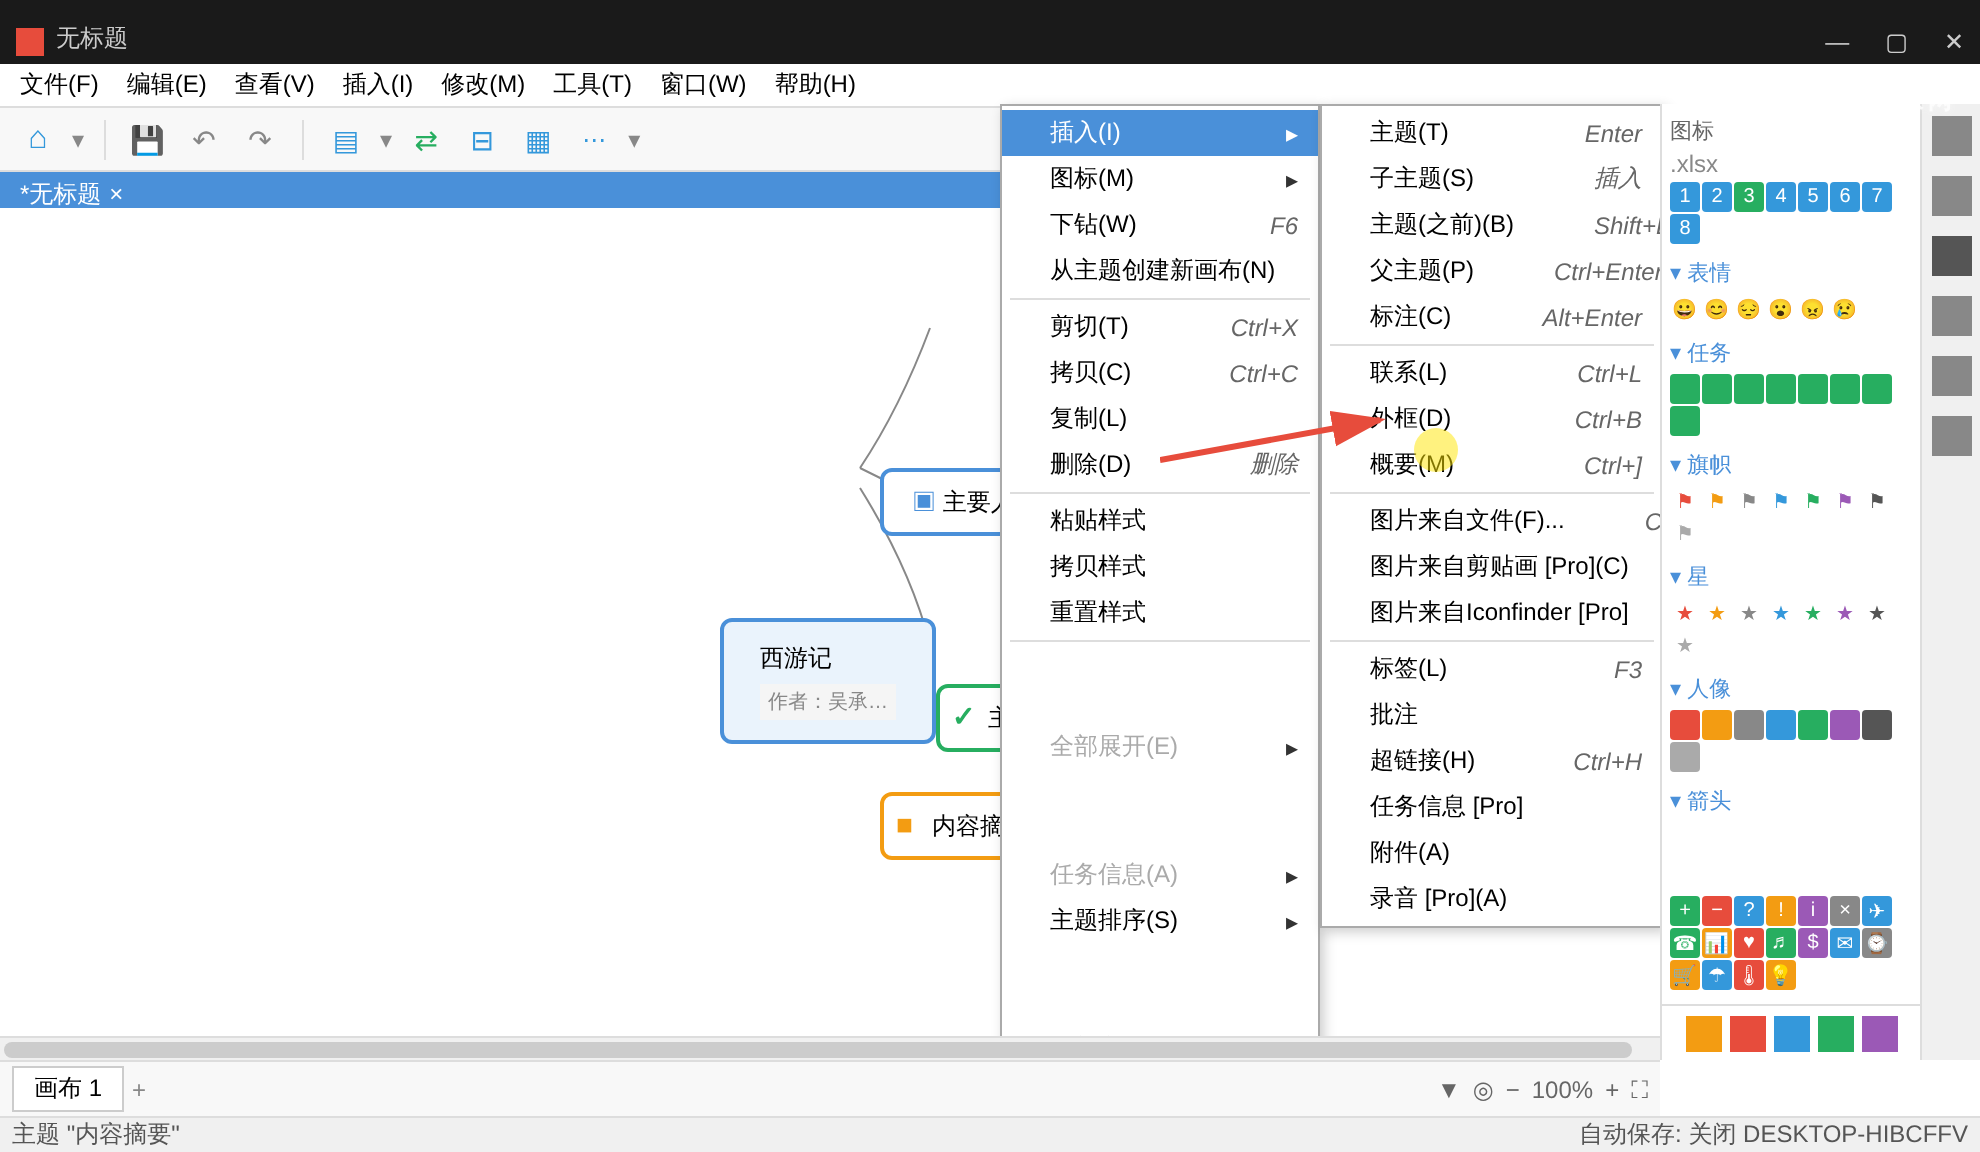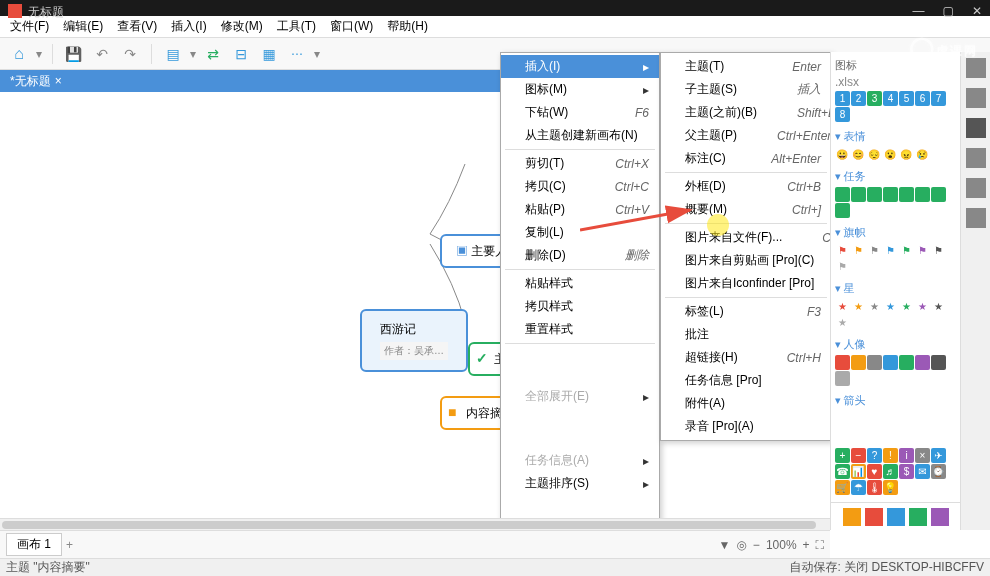--- a/index.html
+++ b/index.html
@@ -1,19 +1,19 @@
 <!DOCTYPE html>
 <html><head>
 <meta charset="utf-8">
 <style>
 * { box-sizing: border-box; margin: 0; padding: 0; font-family: "Microsoft YaHei", Arial, sans-serif; font-size: 12px; }
 body { width: 990px; height: 576px; background: #fff; overflow: hidden; position: relative; }
 
 
-.titlebar { height: 16px; background: #1a1a1a; color: #ccc; display: flex; align-items: flex-start; padding: 4px 8px; }
+.titlebar { height: 32px; background: #1a1a1a; color: #ccc; display: flex; align-items: flex-end; padding: 4px 8px; }
 .titlebar .app-icon { width: 14px; height: 14px; background: #e74c3c; margin-right: 6px; }
 .titlebar .title { flex: 1; }
 .titlebar .win-btns { display: flex; gap: 18px; }
 .titlebar .win-btns span { color: #ccc; cursor: pointer; }
 
 
 .menubar { height: 22px; background: #fff; border-bottom: 1px solid #ddd; display: flex; align-items: center; padding: 0 4px; gap: 2px; }
 .menubar .menuitem { padding: 2px 6px; cursor: pointer; }
 
 
@@ -196,24 +196,20 @@
     <hr>
     <div class="mi">
       <span class="lbl">剪切(T)</span>
       <span class="sc">Ctrl+X</span>
     </div>
     <div class="mi">
       <span class="lbl">拷贝(C)</span>
       <span class="sc">Ctrl+C</span>
     </div>
     <div class="mi">
-      <span class="lbl">粘贴(P)</span>
-      <span class="sc">Ctrl+V</span>
-    </div>
-    <div class="mi">
       <span class="lbl">复制(L)</span>
     </div>
     <div class="mi">
       <span class="lbl">删除(D)</span>
       <span class="sc">删除</span>
     </div>
     <hr>
     <div class="mi">
       <span class="lbl">粘贴样式</span>
     </div>
@@ -264,20 +260,24 @@
     </div>
     <div class="mi">
       <span class="lbl">父主题(P)</span>
       <span class="sc">Ctrl+Enter</span>
     </div>
     <div class="mi">
       <span class="lbl">标注(C)</span>
       <span class="sc">Alt+Enter</span>
     </div>
     <hr>
+    <div class="mi">
+      <span class="lbl">联系(L)</span>
+      <span class="sc">Ctrl+L</span>
+    </div>
     <div class="mi">
       <span class="lbl">外框(D)</span>
       <span class="sc">Ctrl+B</span>
     </div>
     <div class="mi">
       <span class="lbl">概要(M)</span>
       <span class="sc">Ctrl+]</span>
     </div>
     <hr>
     <div class="mi">

